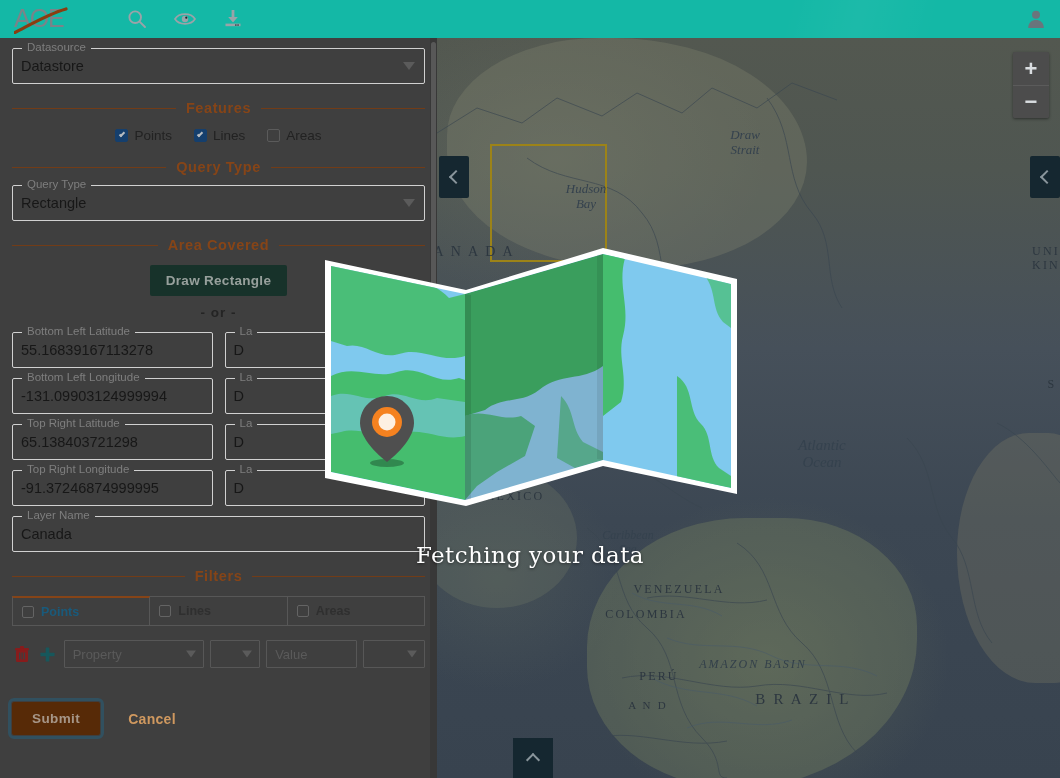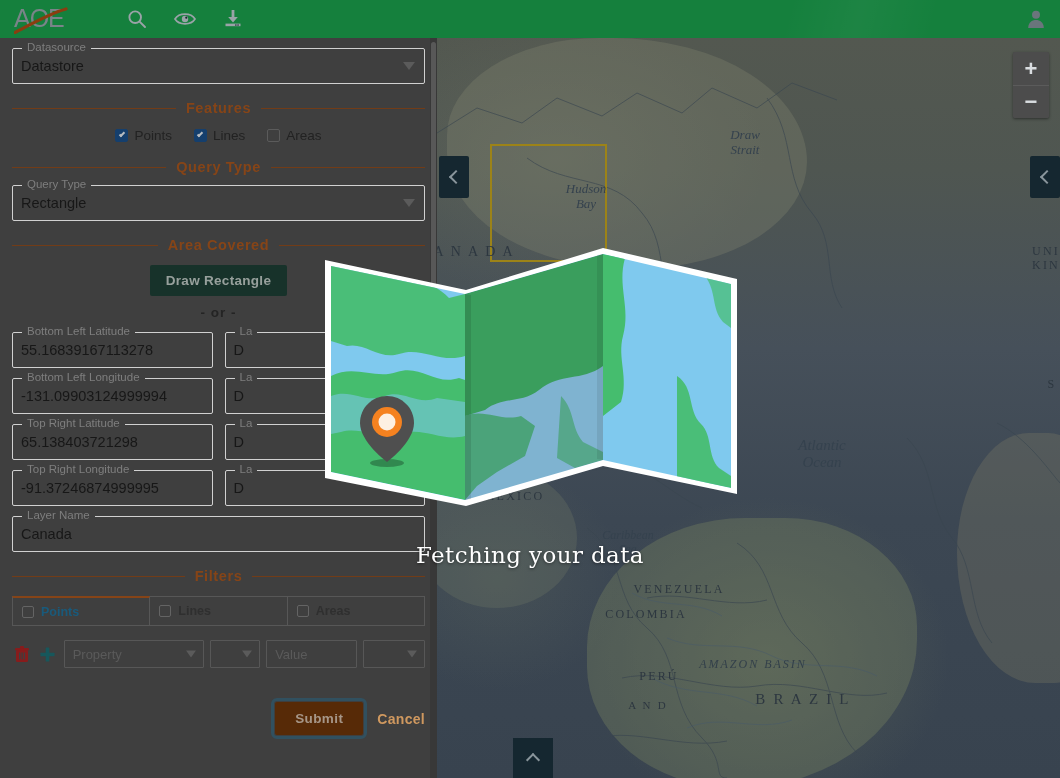--- a/index.html
+++ b/index.html
@@ -76,21 +76,21 @@
 
   .scroll-top-btn {
     position: absolute; left: 76px; bottom: 0px;
     width: 40px; height: 40px; background: #152730;
     display: flex; align-items: center; justify-content: center; cursor: pointer;
   }
 
   
   .header {
     position: absolute; left: 0; top: 0; width: 1060px; height: 38px;
-    background: #15803d; z-index: 40;
+    background: #14b8a6; z-index: 40;
     display: flex; align-items: center;
   }
   .header::after {
     content: ""; position: absolute; right: 0; top: 0; width: 420px; height: 38px;
     background: linear-gradient(105deg, rgba(255,255,255,0) 35%, rgba(255,255,255,.035) 52%, rgba(255,255,255,0) 70%);
     pointer-events: none;
   }
   .logo { position: relative; margin-left: 14px; width: 70px; height: 30px; cursor: pointer; }
   .logo svg { display: block; }
   .nav-icons { display: flex; align-items: center; gap: 26px; margin-left: 42px; }
@@ -190,21 +190,21 @@
   .sel .scaret {
     position: absolute; right: 7px; top: 50%; transform: translateY(-50%);
     width: 0; height: 0; border-left: 5px solid transparent; border-right: 5px solid transparent;
     border-top: 7px solid #6f6f6f;
   }
   .sel-prop { width: 142px; }
   .sel-op { width: 50px; }
   .sel-val { width: 92px; }
   .sel-last { width: 62px; }
 
-  .actions { display: flex; align-items: center; justify-content: flex-end; gap: 14px; margin-top: 34px; }
+  .actions { display: flex; align-items: center; justify-content: flex-start; gap: 28px; margin-top: 34px; }
   .submit-btn {
     background: #6b3409; color: #cbb7a6; border: none; border-radius: 2px;
     padding: 9px 20px; font-size: 13.5px; font-weight: bold; letter-spacing: .4px;
     font-family: "Liberation Sans", sans-serif; cursor: pointer;
     outline: 3px solid #3c6274; outline-offset: 1px;
   }
   .cancel-btn {
     background: none; border: none; color: #fdba74; font-size: 14px; font-weight: bold;
     font-family: "Liberation Sans", sans-serif; cursor: pointer; letter-spacing: .3px;
   }

